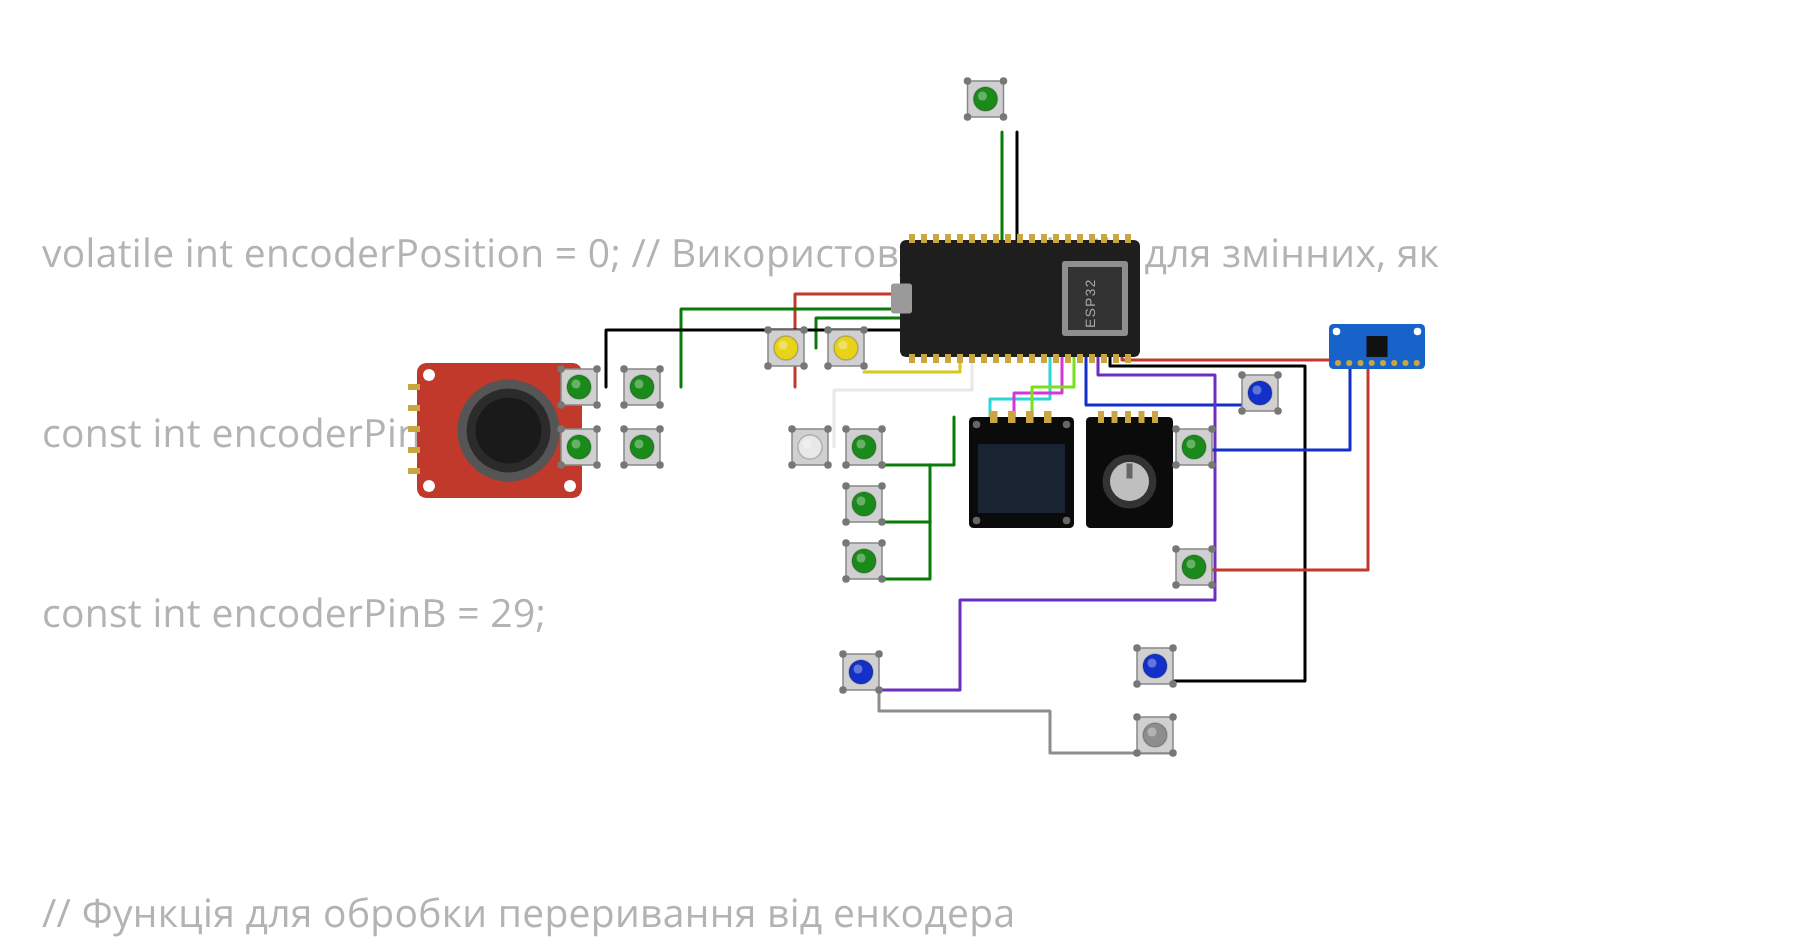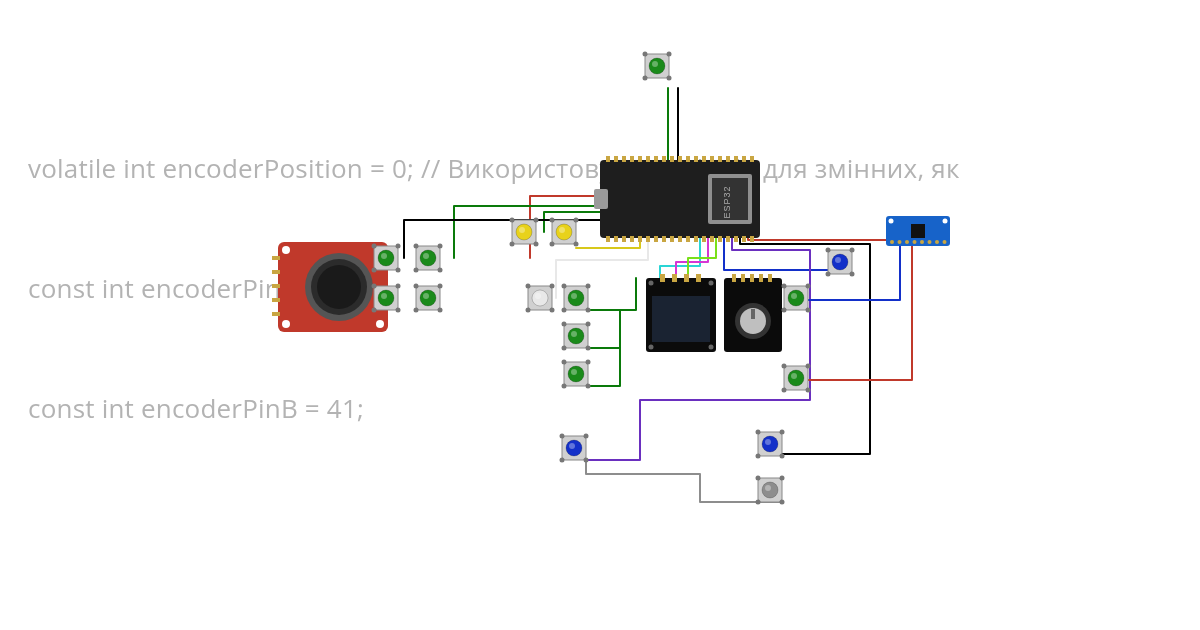--- a/index.html
+++ b/index.html
@@ -11,22 +11,23 @@
   .pcb-text { fill:#aaa; font-size:9px; font-family:Arial, sans-serif; letter-spacing:1px; }
 </style>
 </head>
 <body>
 
 <div class="stage">
 
   <div class="code">
     <span class="ln">volatile int encoderPosition = 0; // Використовуємо volatile для змінних, як</span>
     <span class="ln">const int encoderPinA = 34;</span>
-    <span class="ln">const int encoderPinB = 41;</span>
+    <span class="ln">const int encoderPinB = 29;</span>
     <span class="ln"></span>
+    <span class="ln">// Функція для обробки переривання від енкодера</span>
     
     
     
     <span class="ln"></span>
     
     
     
   </div>
 
   <svg class="circuit" viewBox="0 0 1200 630">

